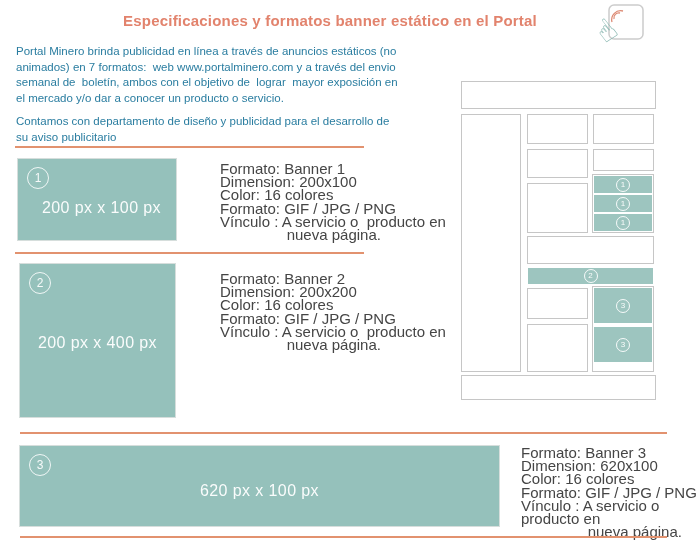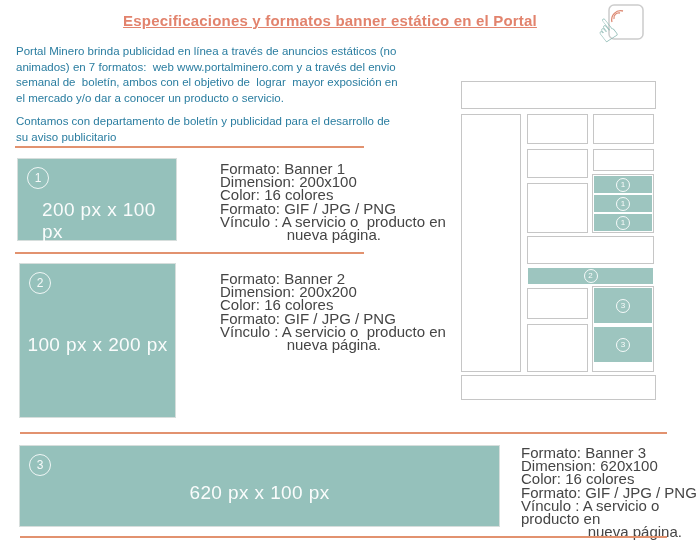--- a/index.html
+++ b/index.html
@@ -2,21 +2,21 @@
 <html><head>
 <meta charset="utf-8">
 <style>
   html,body { margin:0; padding:0; background:#ffffff; }
   .page {
     position:relative; width:699px; height:550px; background:#ffffff;
     font-family:"Liberation Sans", sans-serif; overflow:hidden;
   }
   .title {
     position:absolute; top:12px; left:0; width:660px; text-align:center;
-    font-size:15px; font-weight:bold; color:#e2836d; letter-spacing:.2px;text-decoration:underline;
+    font-size:15px; font-weight:bold; color:#e2836d; letter-spacing:.2px;
   }
   .para {
     position:absolute; left:16px; font-size:11.5px; line-height:15.6px;
     color:#2a7da0; white-space:pre-wrap;
   }
   .p1 { top:44px; }
   .p2 { top:114px; }
   .divider { position:absolute; height:2px; background:#e2926f; }
   .d1 { left:15px; top:146px; width:349px; }
   .d2 { left:15px; top:252px; width:349px; }
@@ -29,21 +29,21 @@
   .b1 { left:17px; top:158px; width:160px; height:83px; }
   .b2 { left:19px; top:263px; width:157px; height:155px; }
   .b3 { left:19px; top:445px; width:481px; height:82px; }
   .badge {
     position:absolute; left:9px; top:8px; width:20px; height:20px;
     border:1.5px solid rgba(255,255,255,.85); border-radius:50%;
     color:rgba(255,255,255,.92); font-size:12px;
     display:flex; align-items:center; justify-content:center;
   }
   .size-label {
-    position:absolute; color:rgba(255,255,255,.95); font-size:19px; letter-spacing:.4px;
+    position:absolute; color:rgba(255,255,255,.95); font-size:16px; letter-spacing:.4px;
   }
   .b1 .size-label { left:24px; top:40px; }
   .b2 .size-label { left:0; top:70px; width:100%; text-align:center; }
   .b3 .size-label { left:0; top:36px; width:100%; text-align:center; }
 
   .specs {
     position:absolute; font-size:15px; line-height:13.2px; color:#454545; white-space:pre-wrap;
   }
   .s1 { left:220px; top:162px; }
   .s2 { left:220px; top:272px; }
@@ -99,41 +99,41 @@
       <path d="M 18 16 A 5 5 0 0 1 24 10" fill="none" stroke="#dd8a74" stroke-width="1.3"></path>
       <path d="M 16 19 A 9 9 0 0 1 27 8" fill="none" stroke="#dd8a74" stroke-width="1.3"></path>
     </svg>
     <span class="hand-glyph">☝</span>
   </div>
 
   <div class="para p1">Portal Minero brinda publicidad en línea a través de anuncios estáticos (no
 animados) en 7 formatos:  web www.portalminero.com y a través del envio
 semanal de  boletín, ambos con el objetivo de  lograr  mayor exposición en
 el mercado y/o dar a conocer un producto o servicio.</div>
-  <div class="para p2">Contamos con departamento de boletín y publicidad para el desarrollo de
+  <div class="para p2">Contamos con departamento de diseño y publicidad para el desarrollo de
 su aviso publicitario</div>
 
   <div class="divider d1"></div>
 
   <div class="banner b1">
     <div class="badge">1</div>
     <div class="size-label">200 px x 100 px</div>
   </div>
   <div class="specs s1">Formato: Banner 1
 Dimension: 200x100
 Color: 16 colores
 Formato: GIF / JPG / PNG
 Vínculo : A servicio o  producto en
                 nueva página.</div>
 
   <div class="divider d2"></div>
 
   <div class="banner b2">
     <div class="badge">2</div>
-    <div class="size-label">100 px x 200 px</div>
+    <div class="size-label">200 px x 400 px</div>
   </div>
   <div class="specs s2">Formato: Banner 2
 Dimension: 200x200
 Color: 16 colores
 Formato: GIF / JPG / PNG
 Vínculo : A servicio o  producto en
                 nueva página.</div>
 
   <div class="wf-box wf-header"></div>
   <div class="wf-box wf-sidebar"></div>

